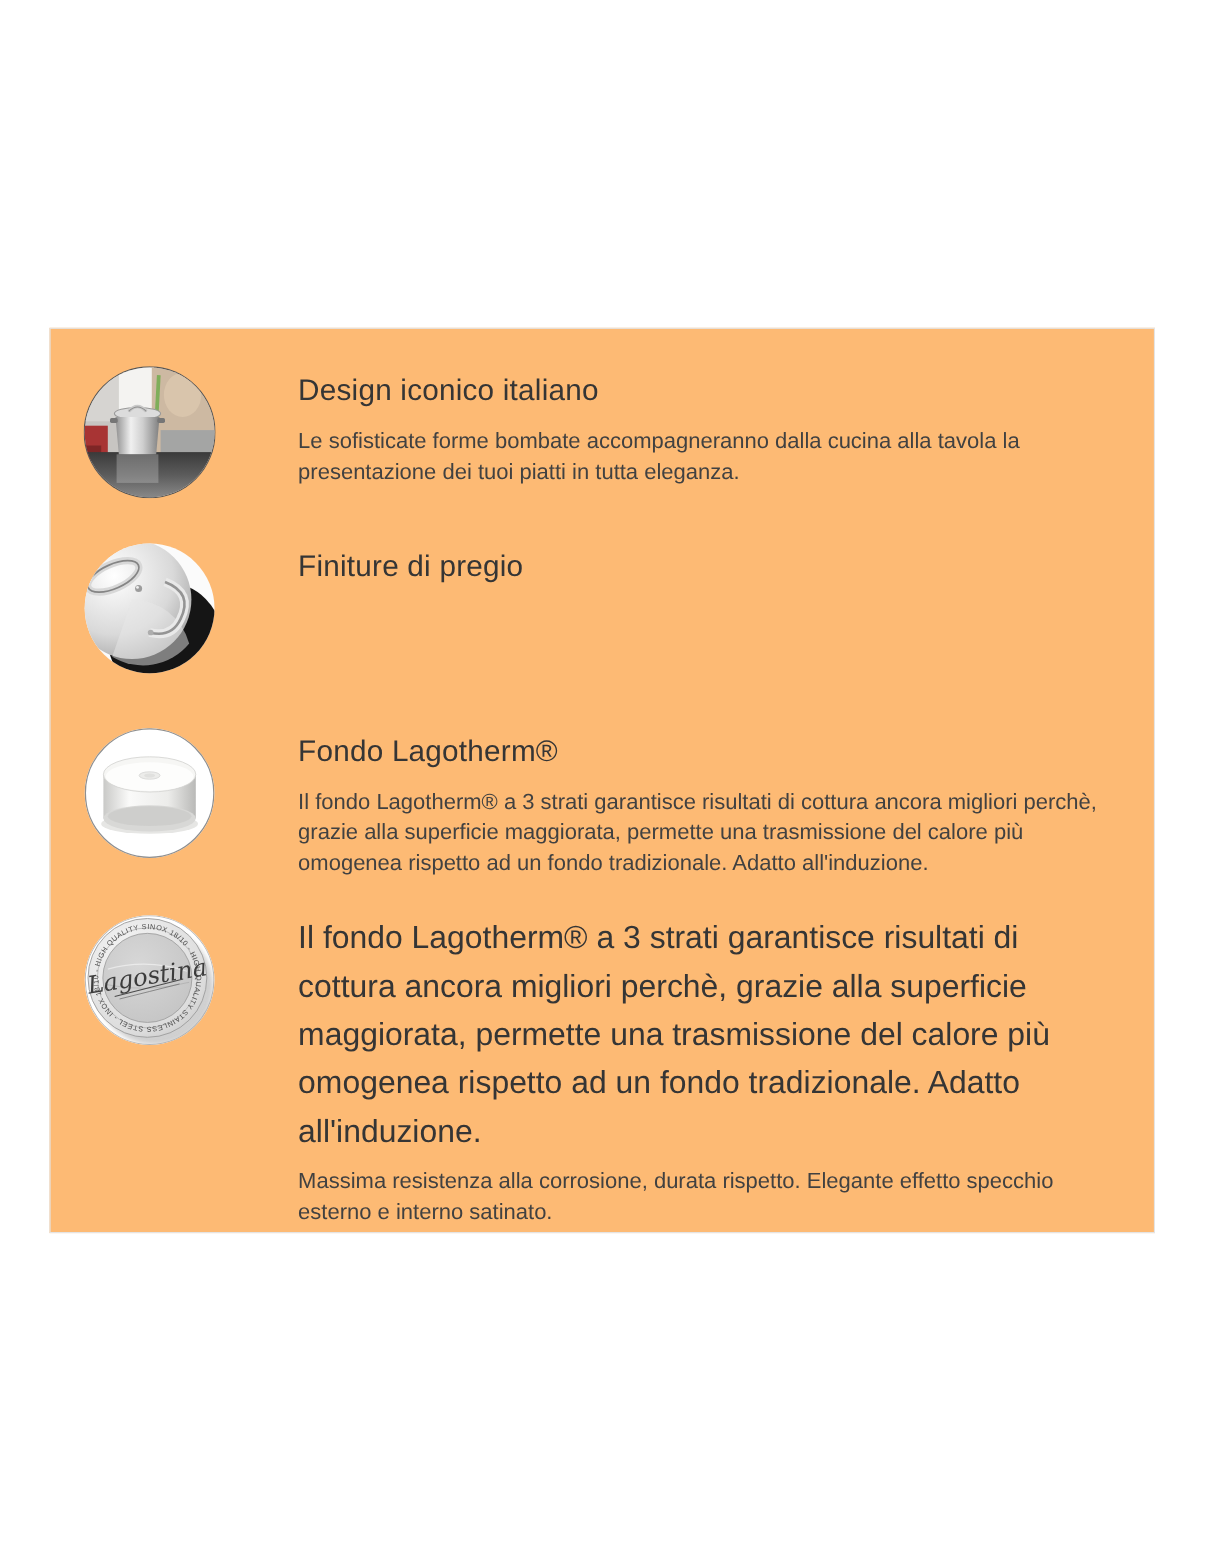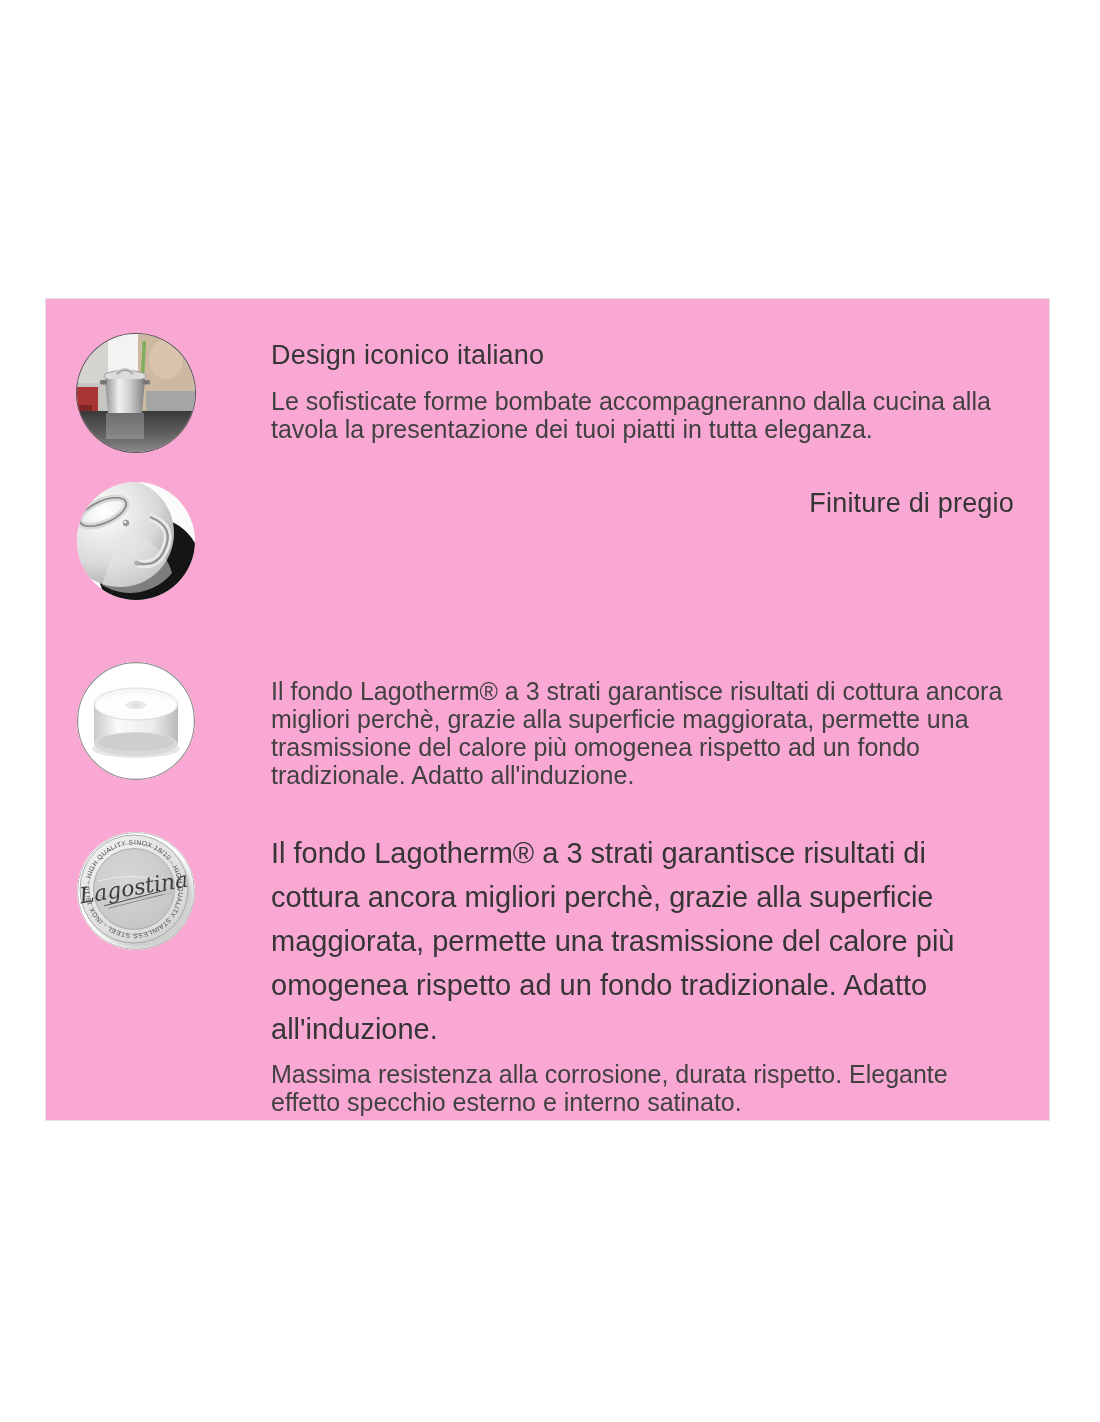--- a/index.html
+++ b/index.html
@@ -13,29 +13,29 @@
     width: 1100px;
     height: 1422px;
     background: #ffffff;
     overflow: hidden;
   }
   .card {
     position: absolute;
     left: 45px; top: 298px;
     width: 1005px; height: 823px;
     border: 1px solid #e4e4e4;
-    background: #f9a8d4;
+    background: #fdba74;
   }
   .feature-row {
     position: absolute;
     left: 30px;
     right: 35px;
   }
   .row-1 { top: 34px; }
-  .row-2 { top: 182px; text-align: right; }
+  .row-2 { top: 194px; }
   .row-3 { top: 362px; }
   .row-4 { top: 532px; }
   .circle {
     position: absolute;
     left: 0; top: 0;
     width: 120px; height: 120px;
     border-radius: 50%;
     overflow: hidden;
   }
   .circle svg { display: block; width: 120px; height: 120px; }
@@ -47,21 +47,21 @@
   .feature-title {
     margin: 6px 0 0 0;
     font-size: 27px;
     font-weight: 400;
     line-height: 32px;
     color: #353535;
     letter-spacing: 0.2px;
   }
   .feature-body {
     margin: 16px 0 0 0;
-    font-size: 25px;
+    font-size: 20px;
     line-height: 28px;
     color: #414141;
   }
   .feature-lead {
     margin: 0;
     font-size: 29px;
     line-height: 44px;
     color: #353535;
   }
   .feature-body.after-lead { margin-top: 9px; }
@@ -174,20 +174,21 @@
             <ellipse cx="60" cy="83" rx="42" ry="12" fill="#d8d8d6"></ellipse>
             <ellipse cx="60" cy="81" rx="38" ry="9" fill="#c6c6c4" opacity="0.55"></ellipse>
             <ellipse cx="60" cy="43" rx="42" ry="16" fill="#f6f6f4" stroke="#d5d5d3" stroke-width="0.8"></ellipse>
             <ellipse cx="60" cy="45" rx="40" ry="13" fill="#fdfdfc"></ellipse>
             <ellipse cx="60" cy="44" rx="9.5" ry="3.4" fill="#ececea" stroke="#d6d6d4" stroke-width="0.7"></ellipse>
             <ellipse cx="60" cy="44" rx="5" ry="1.8" fill="#e0e0de"></ellipse>
           </g>
         </svg>
       </div>
       <div class="content">
+        <h3 class="feature-title">Fondo Lagotherm®</h3>
         <p class="feature-body">Il fondo Lagotherm® a 3 strati garantisce risultati di cottura ancora migliori perchè, grazie alla superficie maggiorata, permette una trasmissione del calore più omogenea rispetto ad un fondo tradizionale. Adatto all'induzione.</p>
       </div>
     </div>
 
     <div class="feature-row row-4">
       <div class="circle">
         <svg viewBox="0 0 120 120">
           <defs>
             <clipPath id="c4">
                 <circle cx="60" cy="60" r="59"></circle>

